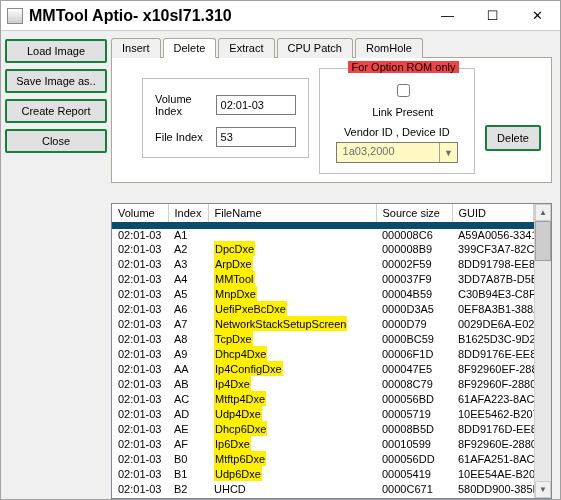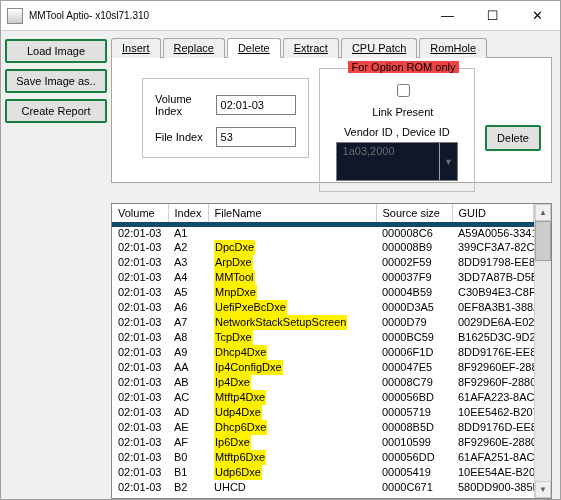--- a/index.html
+++ b/index.html
@@ -21,21 +21,21 @@
     display: flex;
     align-items: center;
     padding-left: 6px;
   }
   .titlebar .appicon {
     width: 16px; height: 16px;
     border: 1px solid #888;
     background: linear-gradient(#fff,#ccc);
     margin-right: 6px;
   }
-  .titlebar .title { flex: 1; font-size: 10px; }
+  .titlebar .title { flex: 1; font-size: 16px; font-weight: bold; }
   .winbtns { display: flex; }
   .winbtn {
     width: 45px; height: 29px;
     display: flex; align-items: center; justify-content: center;
     font-family: "Segoe UI", sans-serif;
     font-size: 13px;
   }
 
   .client {
     display: flex;
@@ -69,21 +69,20 @@
     min-width: 0;
   }
 
   
   .tabstrip {
     display: flex;
     gap: 0;
     position: relative;
     top: 1px;
     z-index: 2;
-    text-decoration: underline;
   }
   .tab {
     padding: 3px 10px;
     border: 1px solid #aca899;
     border-bottom: none;
     background: #f0f0f0;
     border-radius: 3px 3px 0 0;
     margin-right: 2px;
     font-size: 11px;
   }
@@ -134,22 +133,22 @@
     background: #ef4444;
     padding: 0 4px;
     font-size: 11px;
   }
   .chk { display: flex; align-items: center; gap: 6px; margin: 4px 0 8px 12px; flex-direction: column; }
   .chk input { width:13px; height:13px; }
   .vendlbl { text-align: center; font-size: 11px; margin-bottom: 4px; }
   .combo {
     display: flex;
     border: 1px solid #7a7a7a;
-    height: 39px;
-    background: #0f172a;
+    height: 21px;
+    background: #fef9c3;
     color: #6d6d6d;
     margin: 0 6px;
   }
   .combo .ctext { flex:1; padding: 2px 6px; font-size:11px; }
   .combo .cbtn {
     width: 18px;
     border-left: 1px solid #a0a0a0;
     display:flex; align-items:center; justify-content:center;
     font-size: 9px;
   }
@@ -167,21 +166,21 @@
     min-height: 0;
   }
   .tbl {
     flex: 1;
     overflow: hidden;
   }
   table { border-collapse: collapse; width: 100%; table-layout: fixed; }
   thead th {
     background: #fff;
     border-right: 1px solid #d4d0c8;
-    border-bottom: 5px solid #0c4a6e;
+    border-bottom: 7px solid #0c4a6e;
     font-weight: 400;
     text-align: left;
     padding: 3px 6px;
     font-size: 11px;
     height: 18px;
     position: sticky;
     top: 0;
   }
   tbody td {
     padding: 0 6px;
@@ -230,27 +229,27 @@
     <div class="winbtn close">✕</div>
   </div>
 </div>
 
 <div class="client">
 
   <div class="leftcol">
     <div class="btn">Load Image</div>
     <div class="btn">Save Image as..</div>
     <div class="btn">Create Report</div>
+    <div class="btn">Close</div>
   </div>
 
   <div class="rightcol">
 
     <div class="tabstrip">
       <div class="tab">Insert</div>
-      <div class="tab">Replace</div>
       <div class="tab active">Delete</div>
       <div class="tab">Extract</div>
       <div class="tab">CPU Patch</div>
       <div class="tab">RomHole</div>
     </div>
 
     <div class="tabpanel">
       <div class="del-form">
         <label>Volume Index</label>
         <input class="txt" value="02:01-03" style="">

